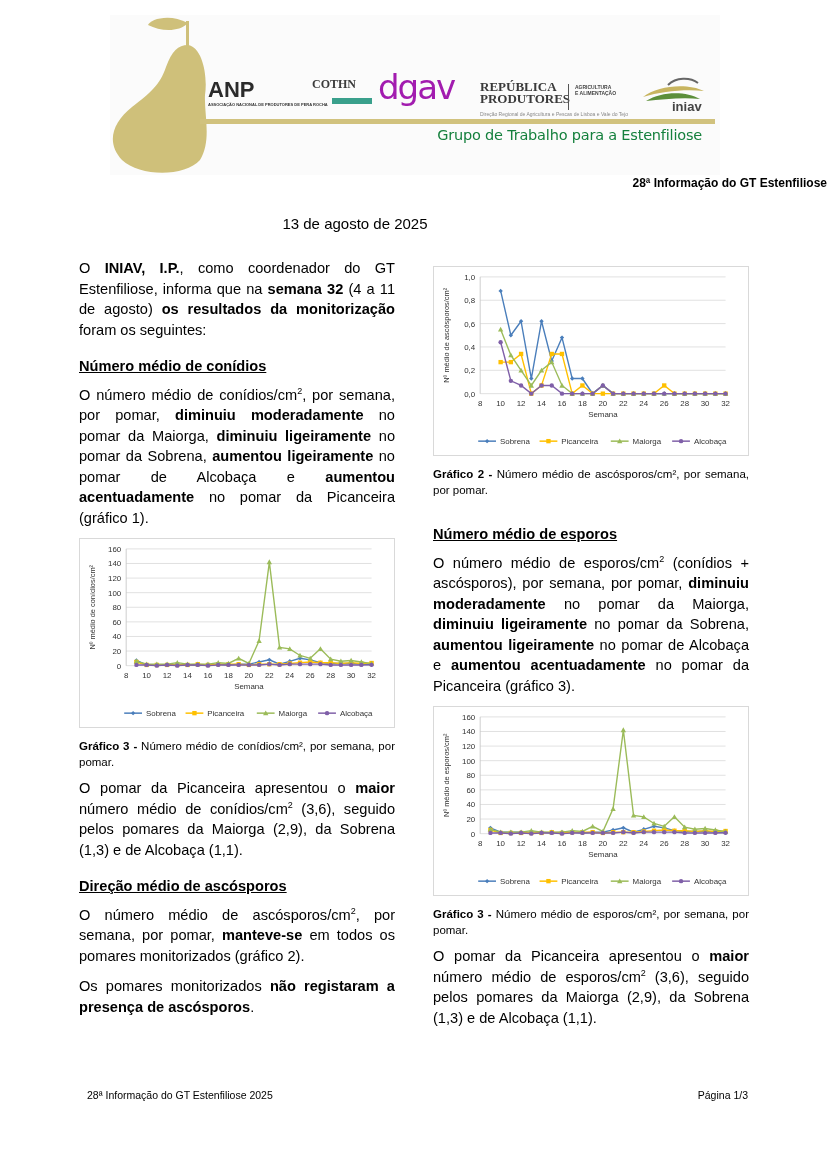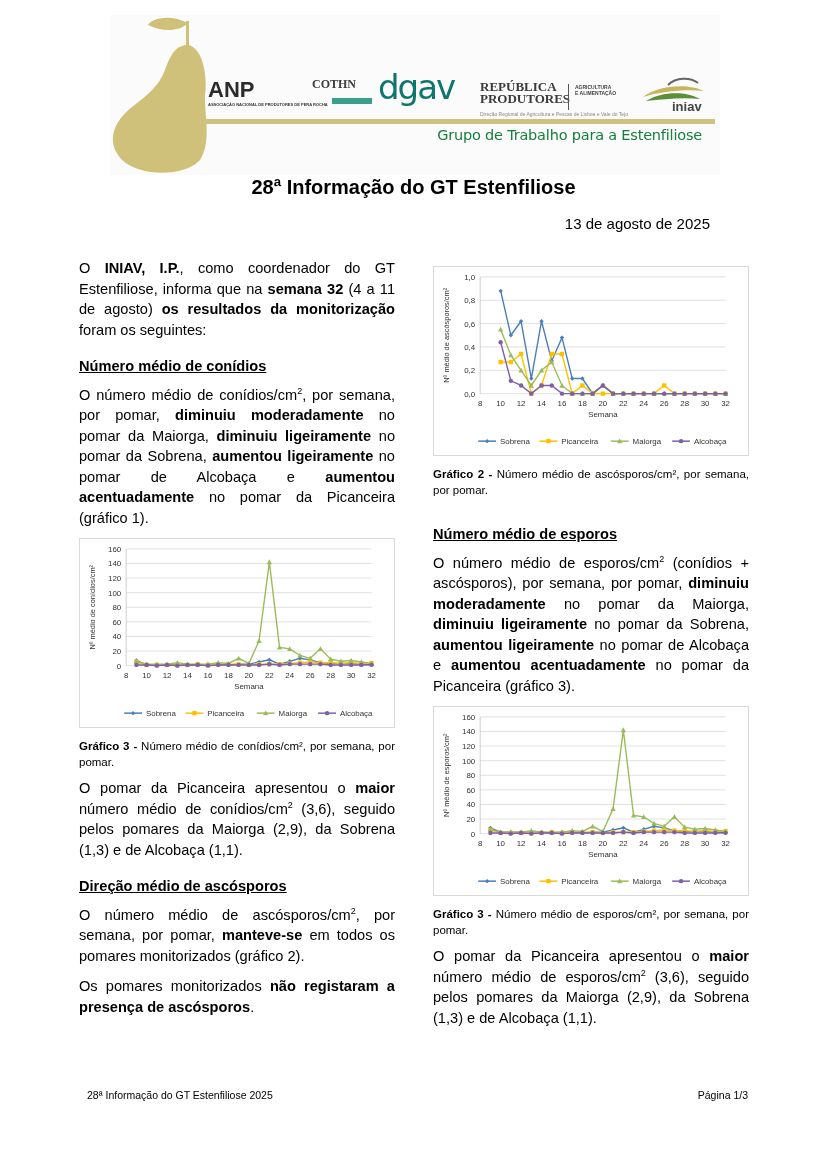--- a/index.html
+++ b/index.html
@@ -8,28 +8,28 @@
 
   .header { position: absolute; left: 110px; top: 15px; width: 610px; height: 160px; background: #fbfbfb; }
   .pear { position: absolute; left: 0; top: 0; }
   .rule { position: absolute; left: 90px; top: 104px; width: 515px; height: 5px; background: #d1c27e; }
   .gt-label { position: absolute; right: 18px; top: 112px; font-size: 14.5px; color: #15803d; font-family: "DejaVu Sans", sans-serif; letter-spacing: -0.2px; }
   .logo { position: absolute; top: 62px; font-weight: bold; }
   .logo-anp { left: 98px; font-size: 22px; color: #2b2b2b; }
   .logo-anp small { display:block; font-size: 4px; line-height: 4px; font-weight: bold; color:#333;}
   .logo-cothn { left: 185px; font-size: 12px; font-family: "Liberation Serif", serif; color:#3b3b3b;margin-left:17px; }
   .logo-cothn .bar { display:block; width: 40px; height: 6px; background:#3aa08c; margin-top: 6px; margin-left: 20px;}
-  .logo-dgav { left: 268px; top: 52px; font-size: 34px; font-weight: normal; color:#0f766e; letter-spacing:-2px; font-family: "DejaVu Sans", sans-serif;}
+  .logo-dgav { left: 268px; top: 52px; font-size: 34px; font-weight: normal; color:#a21caf; letter-spacing:-2px; font-family: "DejaVu Sans", sans-serif;}
   .logo-rep { left: 370px; top: 66px; font-size: 13px; font-family: "Liberation Serif", serif; color:#3a3a3a; line-height: 12px;}
   .logo-rep .sub { font-size: 5px; font-family:"Liberation Sans", sans-serif; color:#888; font-weight: normal; margin-top:6px; width: 240px; line-height: 6px;}
   .logo-agri { left: 458px; top: 69px; font-size: 5px; color:#444; line-height:6px; border-left: 1px solid #555; padding-left: 6px; height: 26px;}
   .logo-iniav { left: 528px; top: 62px; font-size: 14px; color:#444; }
 
-  .title { position: absolute; left: 0; width: 827px; top: 176px; text-align: center; font-size: 20px; font-weight: bold; }
-  .date { position: absolute; left: 0; width: 710px; top: 215px; text-align: right; font-size: 15px; }
+  .title { position: absolute; left: 0; width: 827px; top: 176px; text-align: right; font-size: 12px; font-weight: bold; }
+  .date { position: absolute; left: 0; width: 710px; top: 215px; text-align: center; font-size: 15px; }
 
   .col { position: absolute; width: 316px; font-size: 14.6px; line-height: 20.5px; text-align: justify; }
   .col-left { left: 79px; top: 258px; }
   .col-right { left: 433px; top: 258px; }
   .col p { margin-bottom: 10px; }
   .col h3 { font-size: 14.6px; font-weight: bold; text-decoration: underline; margin-bottom: 8px; }
   .caption { font-size: 11.5px !important; line-height: 16px !important; margin-bottom: 8px !important; }
   .caption b { font-weight: bold; }
   sup { font-size: 9px; line-height: 0; vertical-align: 6px; }
 

